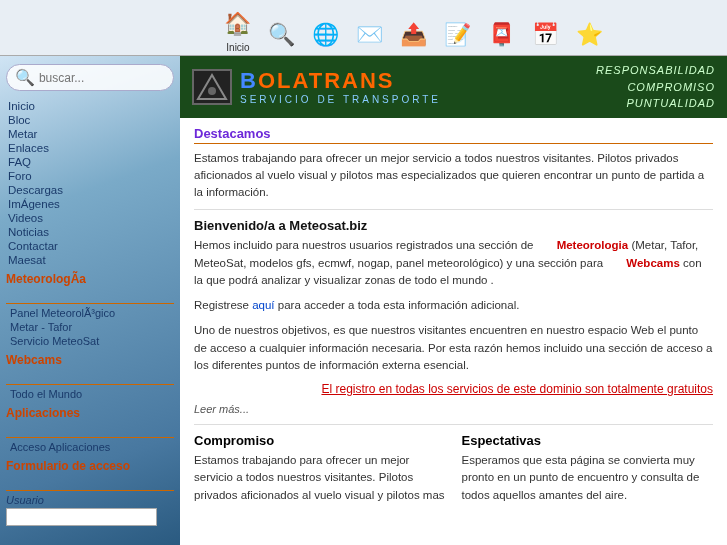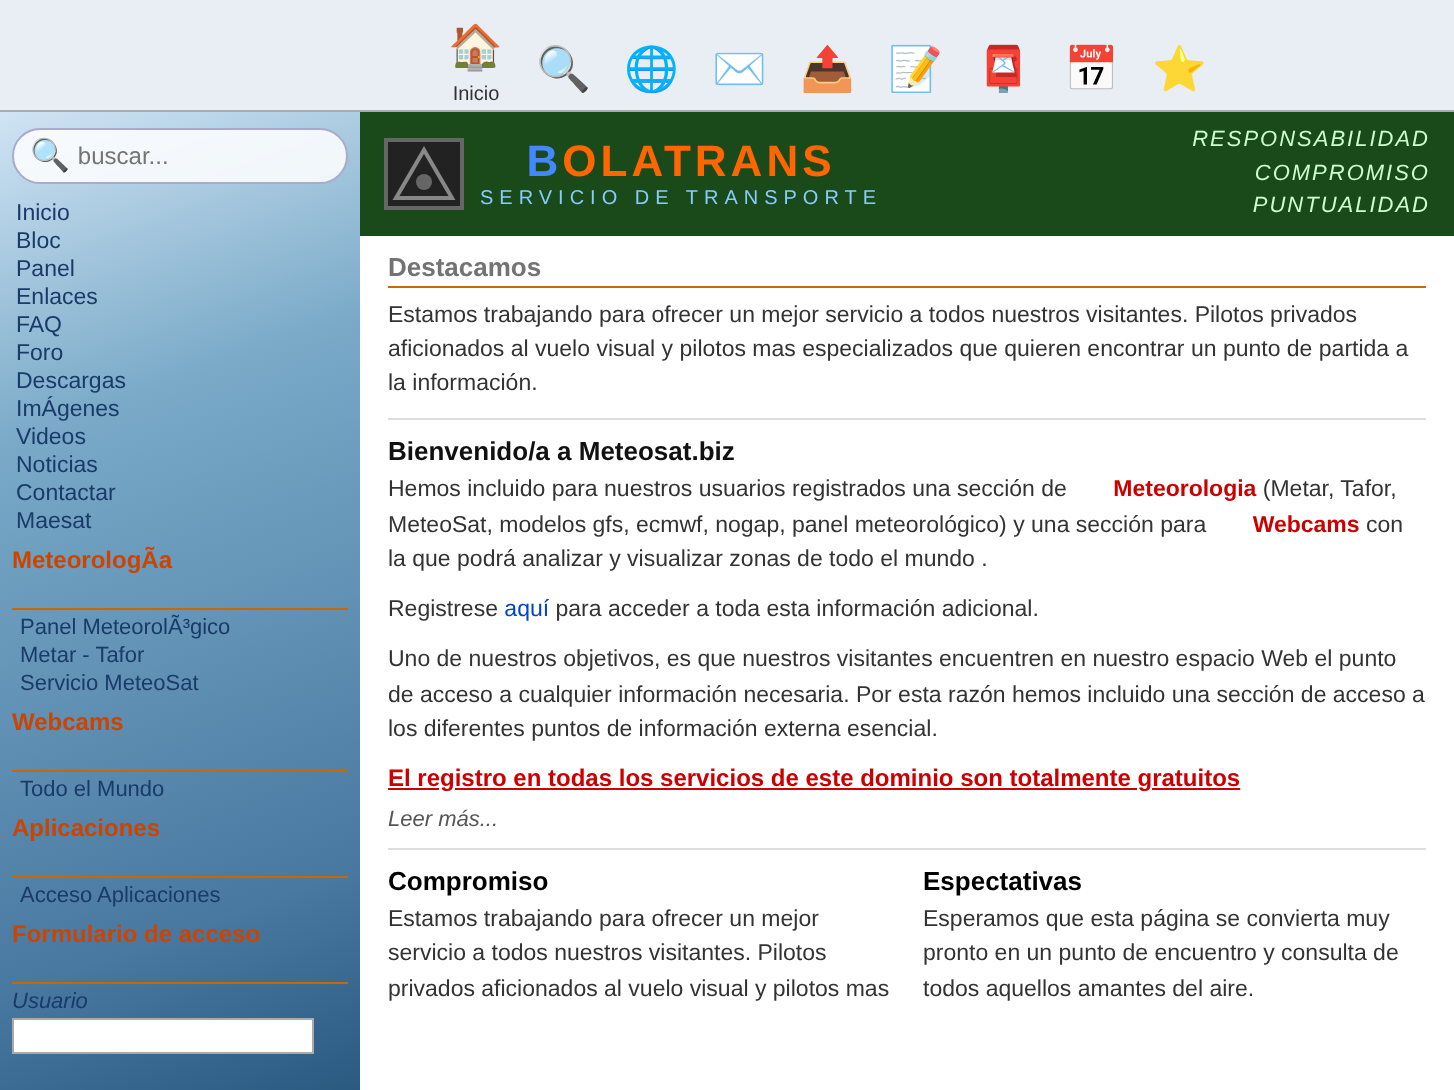--- a/index.html
+++ b/index.html
@@ -154,21 +154,20 @@
     }
     #banner-text {
       color: white;
     }
     #banner-brand {
       font-size: 22px;
       font-weight: bold;
       letter-spacing: 2px;
       color: #ff6600;
       font-family: 'Arial Black', Arial, sans-serif;
-      text-align: center;
     }
     #banner-brand span.b-blue {
       color: #4488ff;
     }
     #banner-sub {
       color: #88ccff;
       font-size: 10px;
       letter-spacing: 3px;
       text-transform: uppercase;
     }
@@ -182,21 +181,21 @@
       letter-spacing: 1px;
     }
 
     
     #content-body {
       padding: 8px 14px;
       flex: 1;
       background: white;
     }
     .section-title {
-      color: #737373;
+      color: #6d28d9;
       font-weight: bold;
       font-size: 13px;
       border-bottom: 1px solid #cc6600;
       margin-bottom: 6px;
       padding-bottom: 2px;
     }
     .content-text {
       font-size: 11.5px;
       color: #333;
       line-height: 1.5;
@@ -205,22 +204,22 @@
     .bold-title {
       font-size: 13px;
       font-weight: bold;
       color: #111;
       margin: 8px 0 4px;
     }
     .link-red { color: #cc0000; font-weight: bold; text-decoration: none; cursor: pointer; margin-left: 20px; }
     .link-blue { color: #0044cc; text-decoration: none; cursor: pointer; }
     .highlight-msg {
       color: #cc0000;
-      font-weight: bold;
-      text-align: left;
+      font-weight: normal;
+      text-align: right;
       font-size: 12px;
       margin: 6px 0;
       text-decoration: underline;
       cursor: pointer;
     }
     .leer-mas {
       color: #555;
       font-size: 11px;
       font-style: italic;
       cursor: pointer;
@@ -286,21 +285,21 @@
     <div id="sidebar-content">
       
       <div id="search-box">
         <div id="search-icon-wrap">🔍</div>
         <input id="search-input" type="text" placeholder="buscar..." style="">
       </div>
 
       
       <a class="sidebar-link">Inicio</a>
       <a class="sidebar-link">Bloc</a>
-      <a class="sidebar-link">Panel</a>
+      <a class="sidebar-link">Metar</a>
       <a class="sidebar-link">Enlaces</a>
       <a class="sidebar-link">FAQ</a>
       <a class="sidebar-link">Foro</a>
       <a class="sidebar-link">Descargas</a>
       <a class="sidebar-link">ImÁgenes</a>
       <a class="sidebar-link">Videos</a>
       <a class="sidebar-link">Noticias</a>
       <a class="sidebar-link">Contactar</a>
       <a class="sidebar-link">Maesat</a>
 

